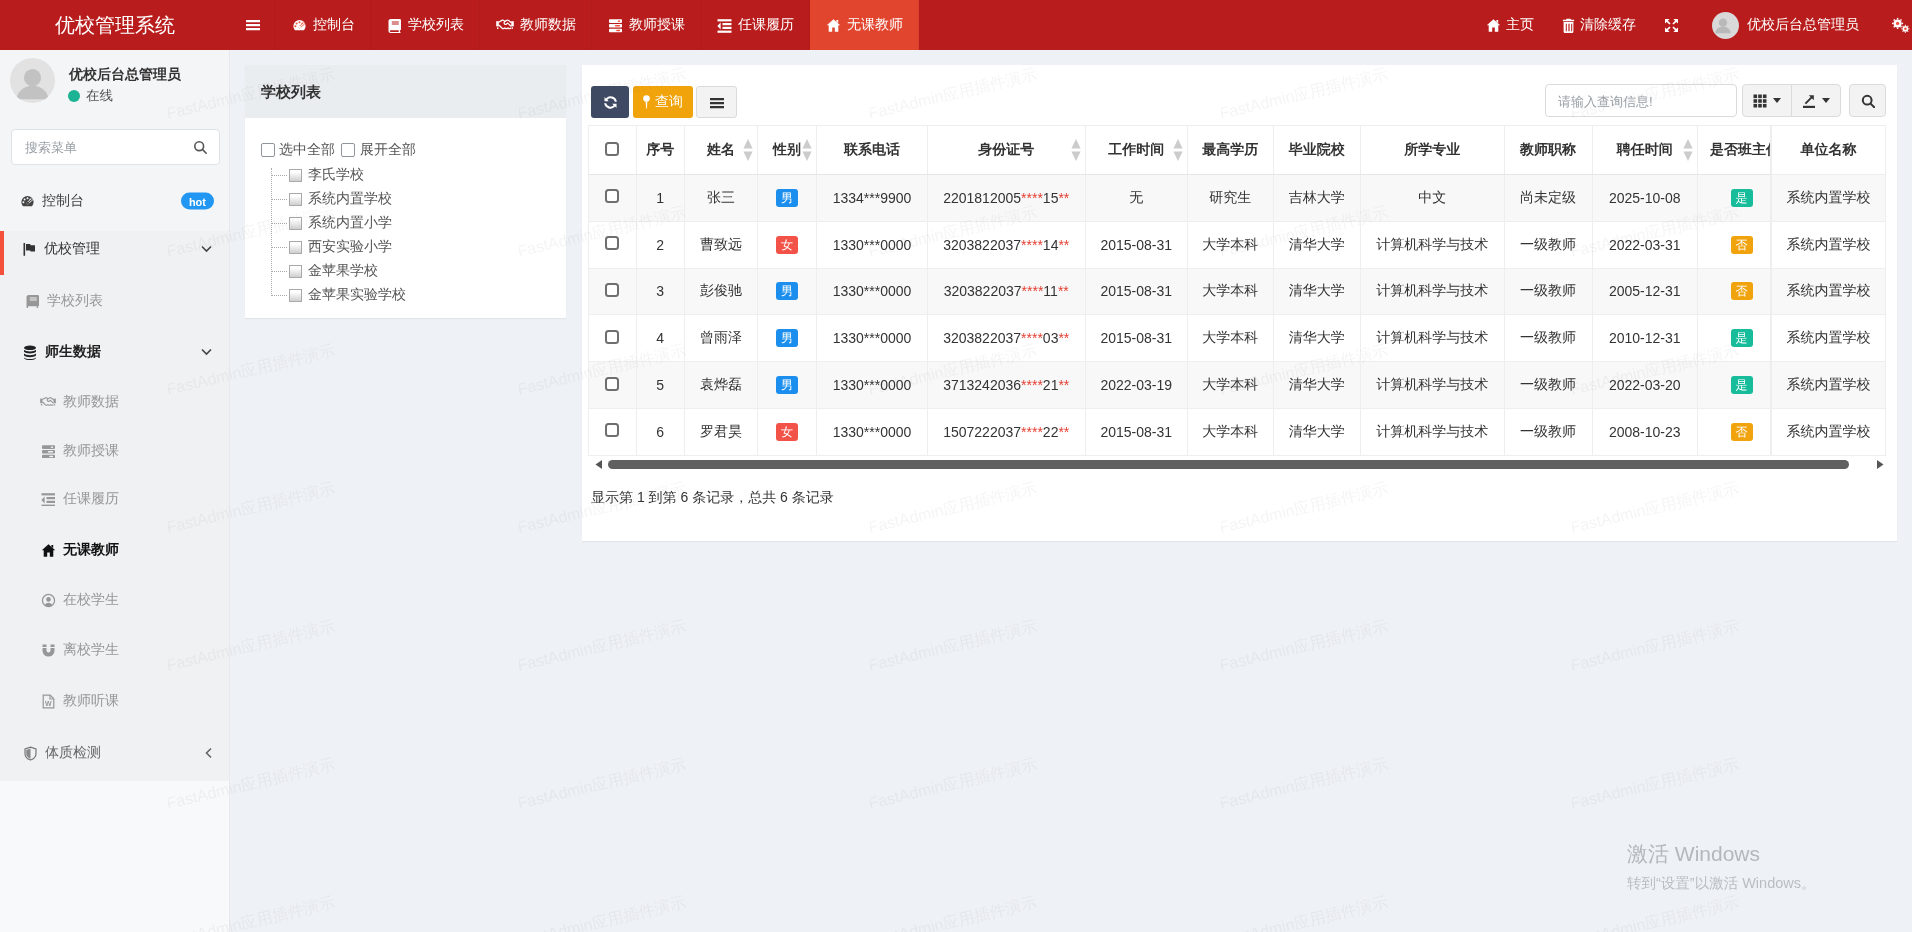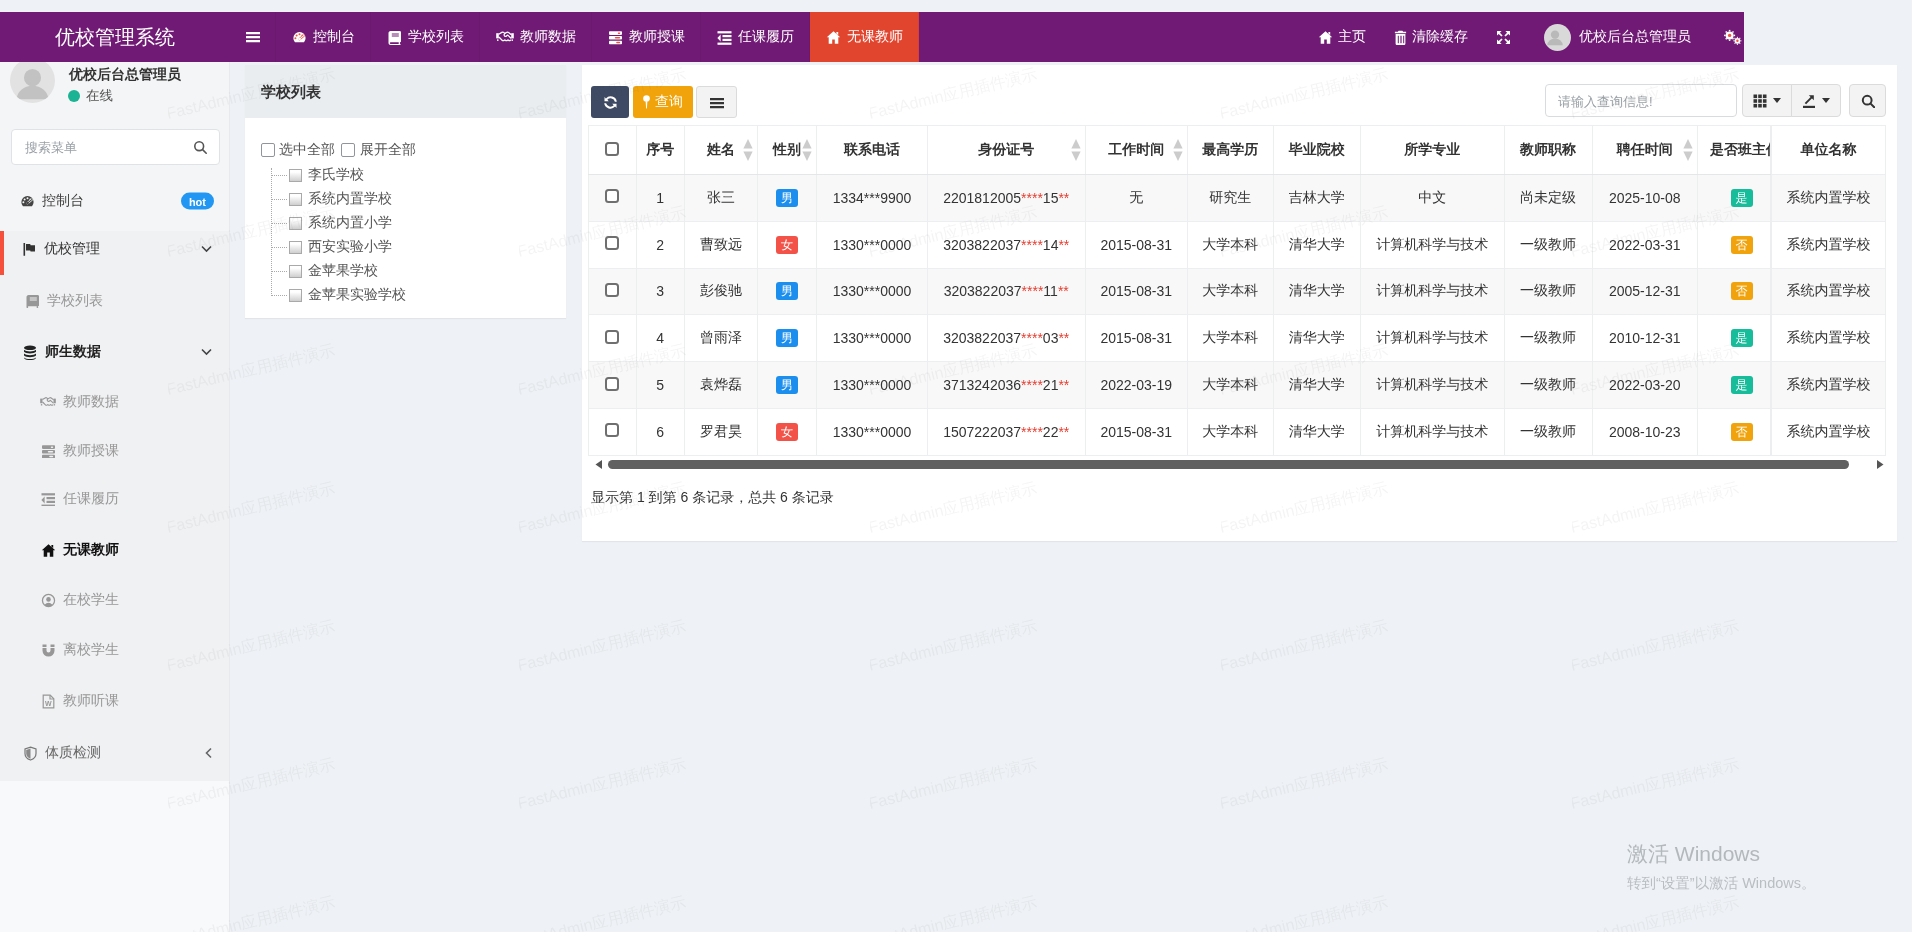--- a/index.html
+++ b/index.html
@@ -1,19 +1,19 @@
 <!DOCTYPE html>
 <html lang="zh"><head>
 <meta charset="utf-8">
 <title>优校管理系统</title>
 <style>
 * { margin:0; padding:0; box-sizing:border-box; }
 html,body { width:1912px; height:932px; overflow:hidden; }
 body { font-family:"Liberation Sans",sans-serif; background:#eef1f5; position:relative; font-size:14px; color:#333; }
-#navbar { position:absolute; left:0; top:12px; width:1744px; height:50px; background:#701a75; z-index:60; }
+#navbar { position:absolute; left:0; top:0; width:1912px; height:50px; background:#b91c1c; z-index:60; }
 #brand { position:absolute; left:0; top:0; width:230px; height:50px; line-height:50px; text-align:center; font-size:20px; color:#fff; }
 .nav-left { position:absolute; left:230px; top:0; height:50px; display:flex; }
 .nav-left .nav-item { box-shadow:inset -1px 0 0 rgba(0,0,0,0.045); }
 .nav-item { height:50px; display:flex; align-items:center; padding:0 16px; font-size:14px; color:#fff; white-space:nowrap; }
 .nav-item svg { margin-right:6px; }
 .nav-item.active { background:#e2452e; }
 .nav-right { position:absolute; right:-3px; top:0; height:50px; display:flex; align-items:center; }
 .nav-right .nav-item { padding:0 14px; }
 .nav-right .nav-item svg { margin-right:5px; }
 #sidebar { position:absolute; left:0; top:50px; width:230px; height:882px; background:#f8f9fa; border-right:1px solid #e7e9eb; }

